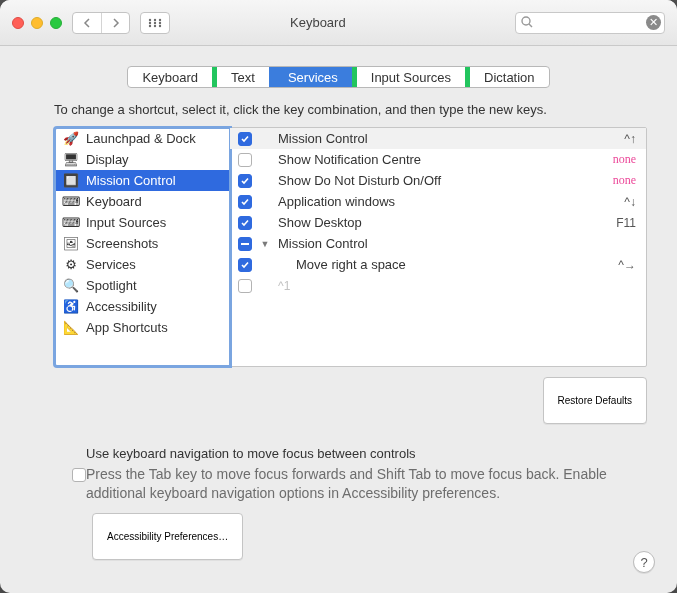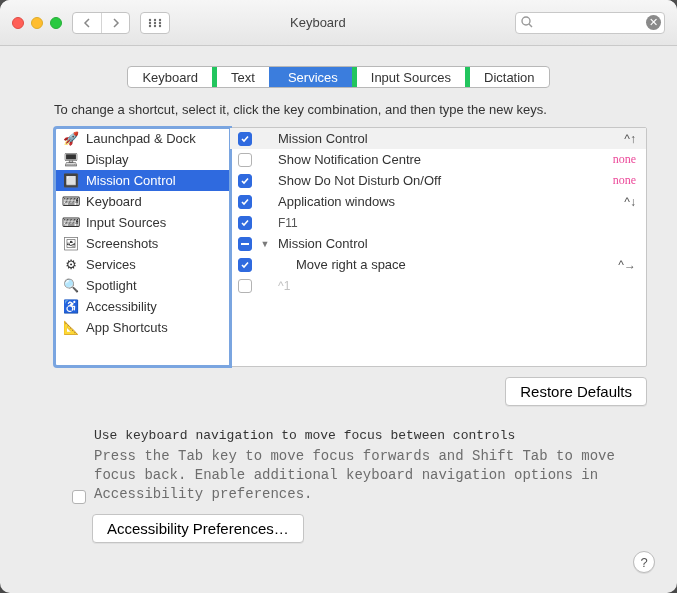--- a/index.html
+++ b/index.html
@@ -39,22 +39,22 @@
 .chk.on { background: #2f6adf; border-color: #2f6adf; color: #fff; }
 .chk.mixed { background: #2f6adf; border-color: #2f6adf; }
 .chk.mixed::after { content: ""; width: 8px; height: 2px; background: #fff; }
 .disc { width: 10px; color: #7a7a7a; font-size: 9px; flex-shrink: 0; text-align: center; }
 .row .label { flex: 1; }
 .row .sc { color: #555; font-size: 12px; font-family: -apple-system, Arial; }
 .row .sc.dim { color: #ec4899; font-family: Liberation Serif, serif; }
 .row .sc.off { color: #c2c2c2; }
 .row.child .label { padding-left: 18px; }
 .restore { display: flex; justify-content: flex-end; margin: 10px 0 22px; }
-.btn { background: #fff; border: 1px solid #c4c4c4; border-radius: 4px; padding: 5px 14px; font-size: 15px; box-shadow: 0 1px 0 rgba(0,0,0,0.05); }
-.kbnav { display: flex; align-items: flex-end; gap: 8px; padding-left: 18px; font-family: Liberation Mono, monospace; }
+.btn { background: #fff; border: 1px solid #c4c4c4; border-radius: 4px; padding: 17px 14px; font-size: 10px; box-shadow: 0 1px 0 rgba(0,0,0,0.05); }
+.kbnav { display: flex; align-items: center; padding-left: 18px; }
 .kbnav .chk { margin-top: 1px; }
 .kbnav-text { font-size: 13px; }
 .kbnav-help { font-size: 14px; color: #6d6d6d; margin-top: 4px; max-width: 560px; line-height: 1.35; }
 .accbtn { margin: 10px 0 0 38px; }
 .help { position: absolute; right: 22px; bottom: 20px; width: 22px; height: 22px; border-radius: 50%; border: 1px solid #bcbcbc; background: #fff; display: flex; align-items: center; justify-content: center; color: #555; font-size: 13px; box-shadow: 0 1px 0 rgba(0,0,0,0.08); }
 svg { display: block; }
 </style>
 </head>
 <body>
 
@@ -199,20 +199,21 @@
             <span class="label">Application windows</span>
             <span class="sc">^↓</span>
           </div>
           <div class="row">
             <div class="chk on">
               <svg width="10" height="10" viewBox="0 0 10 10">
                 <path d="M2 5 L4 7 L8 2.5" stroke="#fff" stroke-width="1.6" fill="none"></path>
               </svg>
             </div>
             <span class="disc"></span>
+            <span class="label">Show Desktop</span>
             <span class="sc">F11</span>
           </div>
           <div class="row">
             <div class="chk mixed"></div>
             <span class="disc">▼</span>
             <span class="label">Mission Control</span>
           </div>
           <div class="row child">
             <div class="chk on">
               <svg width="10" height="10" viewBox="0 0 10 10">

